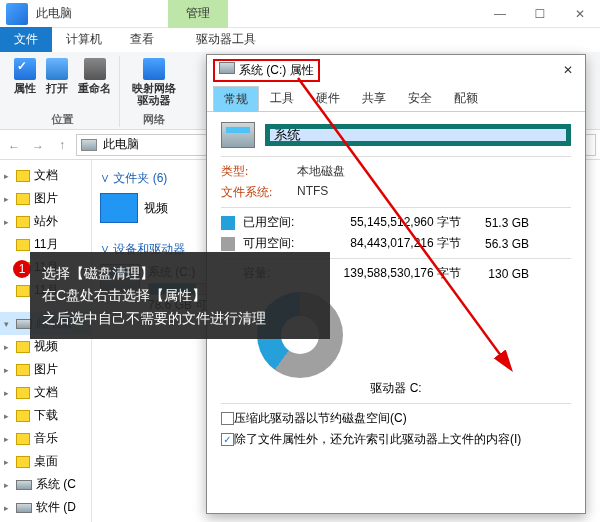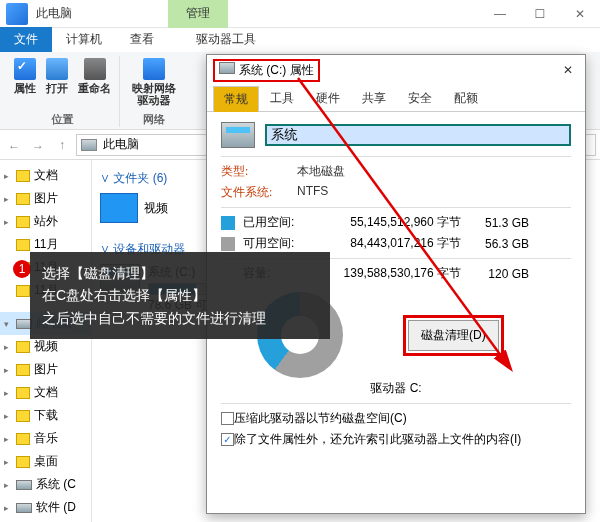--- a/index.html
+++ b/index.html
@@ -66,26 +66,26 @@
   .content .dentry .bar .fill { height:100%; background:#26a0da; }
 
   
   .prop-dialog { position: absolute; left: 206px; top: 54px; width: 380px; height: 460px; background:#fff; border:1px solid #888; box-shadow: 0 4px 12px rgba(0,0,0,.3); display:flex; flex-direction:column; }
   .prop-title { height: 30px; display:flex; align-items:center; padding: 0 6px; }
   .prop-title .hl { border: 2px solid #e10000; padding: 1px 4px; display:inline-flex; align-items:flex-start; gap:4px; }
   .prop-title .drv-ic { width:16px; height:12px; background:linear-gradient(#cfd8dc,#90a4ae); border:1px solid #777; }
   .prop-title .x { margin-left:auto; color:#333; padding: 2px 6px; }
   .prop-tabs { display:flex; border-bottom:1px solid #ccc; padding: 0 6px; }
   .prop-tabs .pt { padding: 4px 10px; border:1px solid transparent; border-bottom:none; color:#333; }
-  .prop-tabs .pt.active { border-color:#ccc; background:#eab308; position:relative; top:1px; }
+  .prop-tabs .pt.active { border-color:#ccc; background:#7dd3fc; position:relative; top:1px; }
   .prop-body { flex:1; padding: 10px 14px; overflow:hidden; position:relative; }
   .prop-row { display:flex; align-items:center; margin-bottom:8px; gap:10px; }
   .prop-row .icon-drv { width:34px; height:26px; background:linear-gradient(#cfd8dc,#90a4ae); border:1px solid #777; position:relative; }
   .prop-row .icon-drv::after { content:""; position:absolute; left:4px; top:4px; width:24px; height:6px; background:#4fc3f7; }
-  .prop-row input.name { flex:1; height:22px; border:2px solid #0f766e; padding:0 4px; background:#cfe5ff; }
+  .prop-row input.name { flex:1; height:22px; border:5px solid #0f766e; padding:0 4px; background:#cfe5ff; }
   .kv { display:flex; margin: 4px 0; }
   .kv .k { width: 76px; color:#c2410c;font-family:Liberation Serif, serif; }
   .kv .v { color:#333; }
   hr.sep { border:none; border-top:1px solid #ddd; margin:6px 0; }
   .space-table { margin-top:4px; }
   .space-row { display:flex; align-items:center; margin:4px 0; gap:8px; }
   .space-row .sw { width:14px; height:14px; }
   .space-row .sw.used { background:#26a0da; }
   .space-row .sw.free { background:#a0a0a0; }
   .space-row .lab { width:60px; }
@@ -314,28 +314,25 @@
         <span class="sw free"></span>
         <span class="lab">可用空间:</span>
         <span class="bytes">84,443,017,216 字节</span>
         <span class="gb">56.3 GB</span>
       </div>
       <hr class="sep">
       <div class="space-row">
         <span class="sw" style="visibility:hidden"></span>
         <span class="lab">容量:</span>
         <span class="bytes">139,588,530,176 字节</span>
-        <span class="gb">120 GB</span>
+        <span class="gb">130 GB</span>
       </div>
     </div>
     <div class="donut-wrap">
       <div class="donut"></div>
-      <span class="cleanup-hl">
-        <span class="cleanup-btn">磁盘清理(D)</span>
-      </span>
     </div>
     <div style="text-align:center; margin-top:-4px;">驱动器 C:</div>
     <hr class="sep">
     <div class="chk">
       <span class="box"></span>
       <span>压缩此驱动器以节约磁盘空间(C)</span>
     </div>
     <div class="chk">
       <span class="box">✓</span>
       <span>除了文件属性外，还允许索引此驱动器上文件的内容(I)</span>

